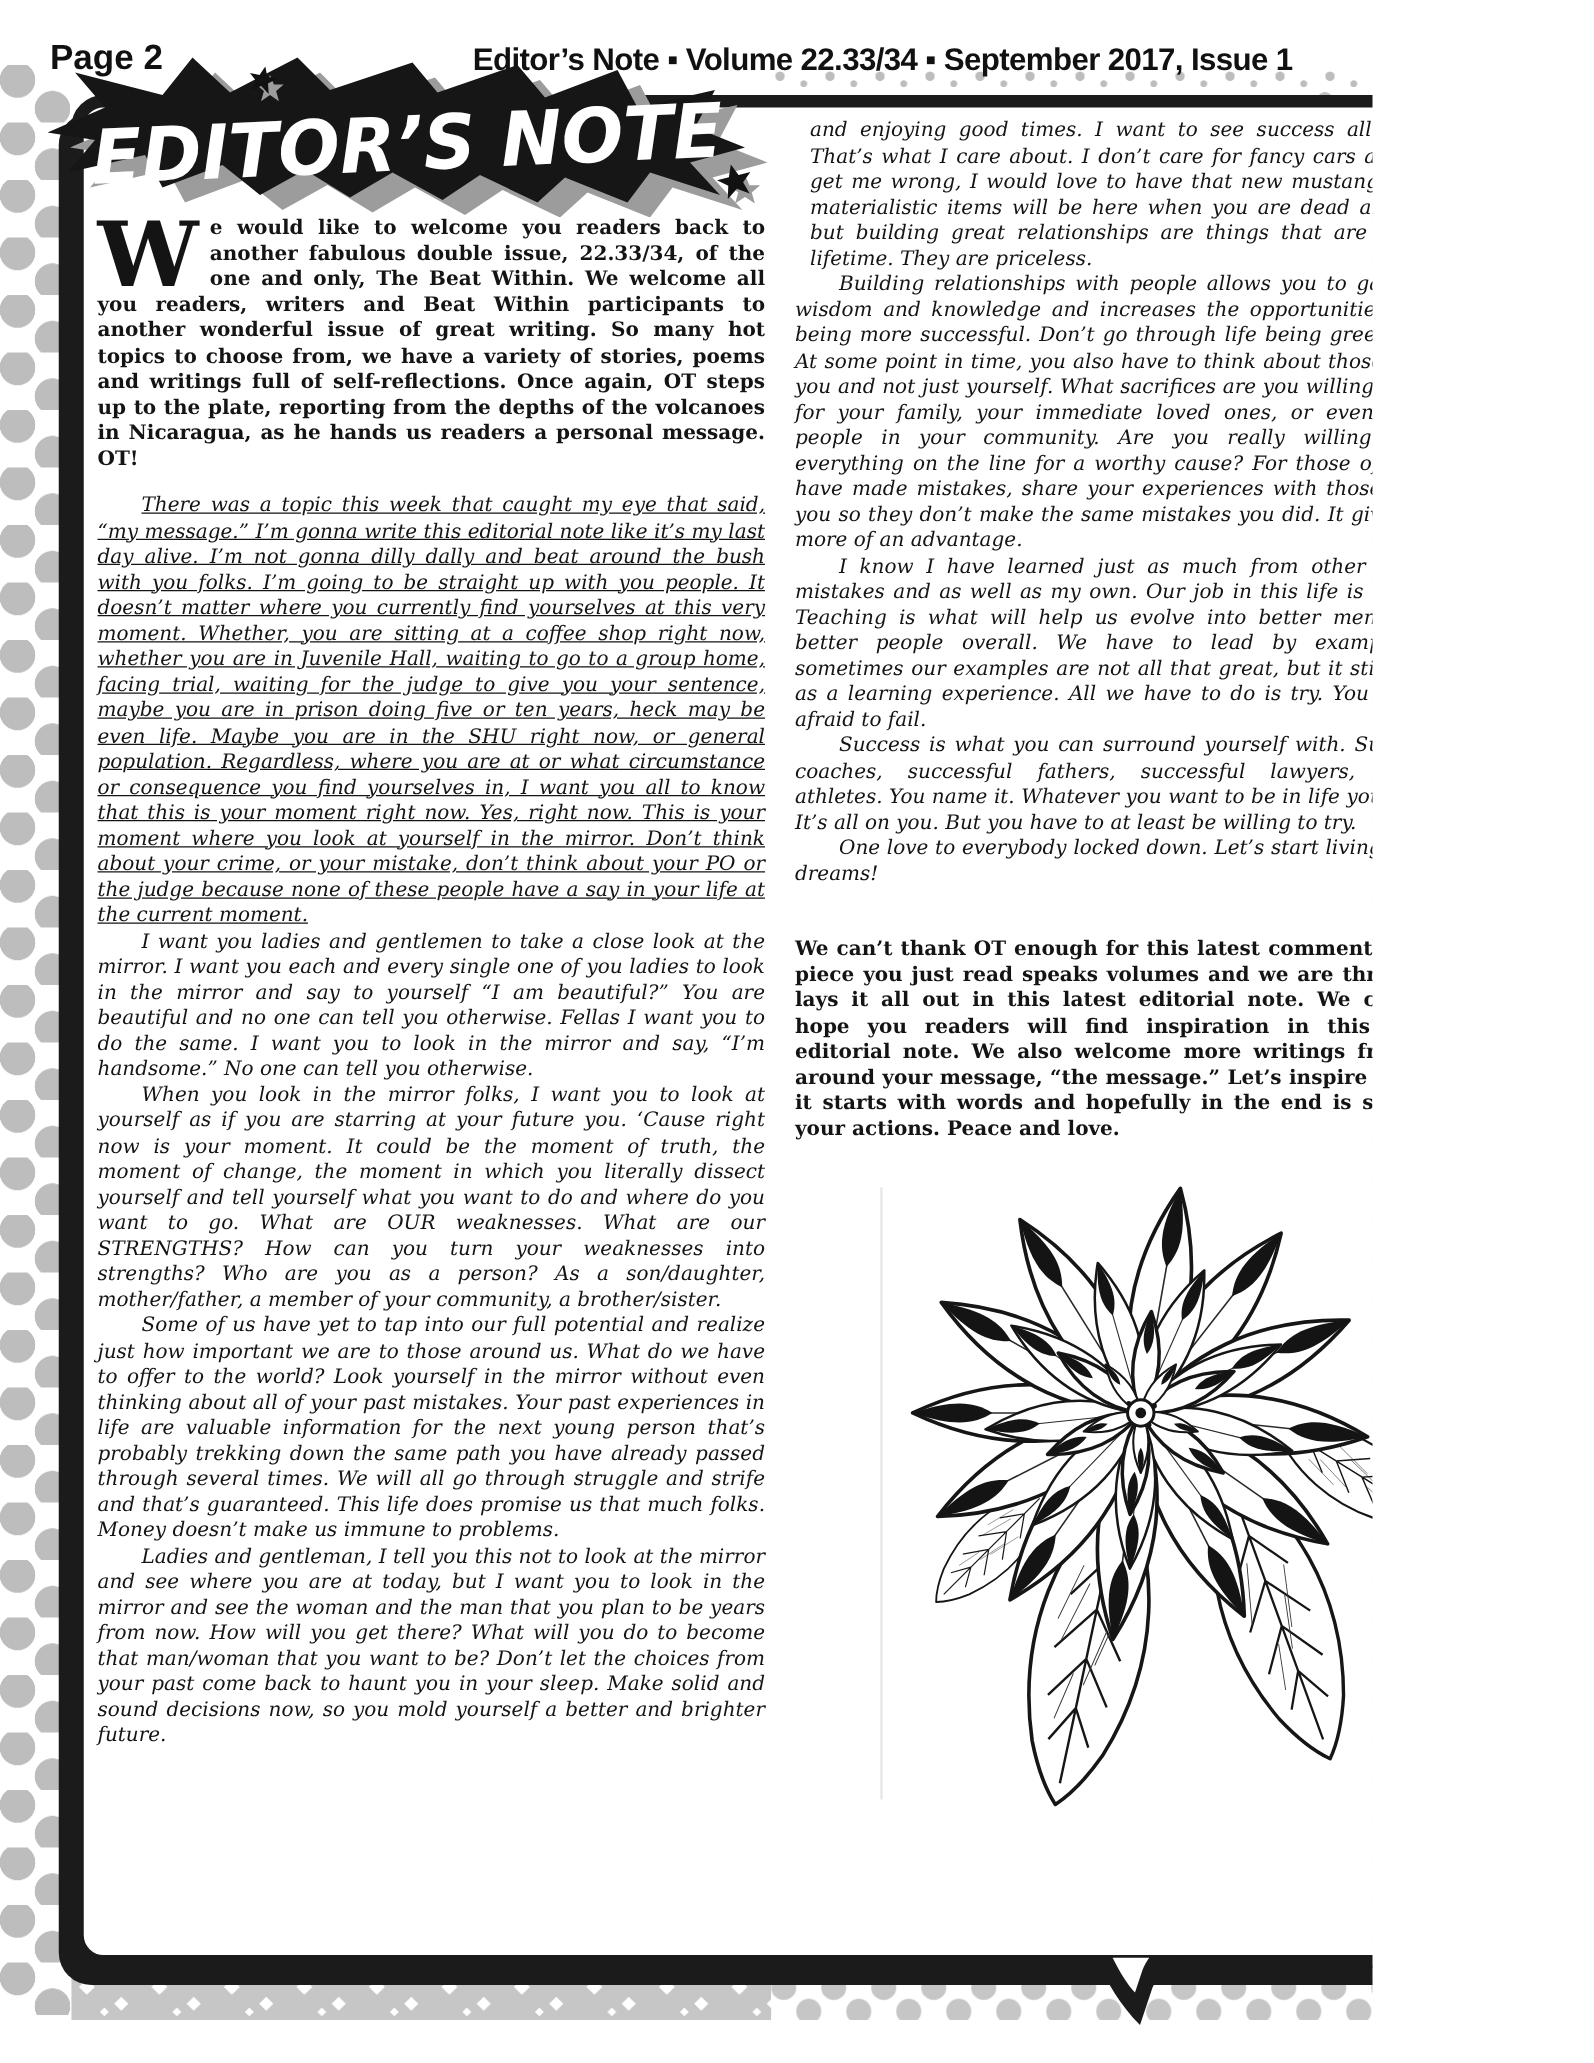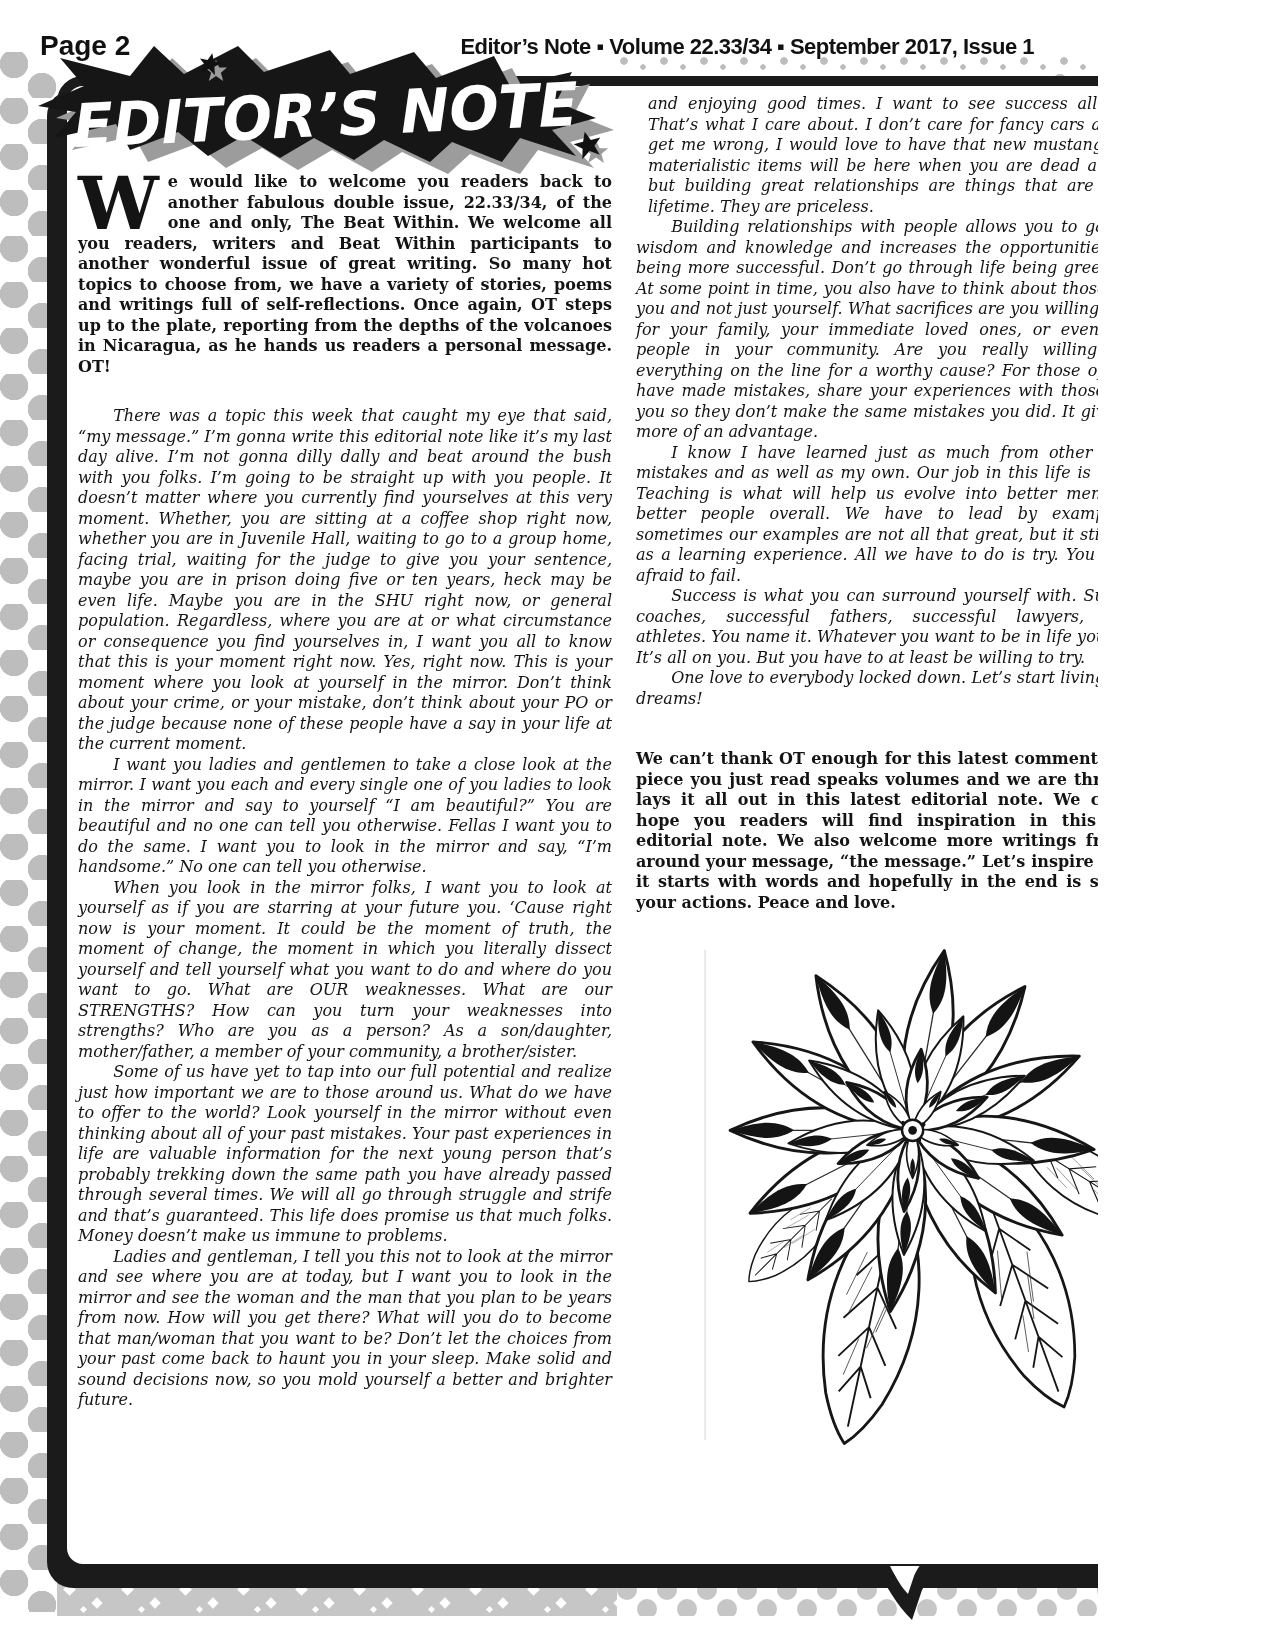--- a/index.html
+++ b/index.html
@@ -26,32 +26,32 @@
   
   .frame{position:absolute;left:57px;top:76px;width:1146px;height:1478px;background:#fff;
          border:10px solid #1b1b1b;border-radius:26px;box-shadow:-10px 14px 0 #1b1b1b;z-index:2;}
   .band{position:absolute;left:57px;top:1580px;width:1166px;height:36px;z-index:1;}
   .tail{position:absolute;left:872px;top:1566px;z-index:3;}
 
   
   .header-left{position:absolute;left:40px;top:30px;z-index:6;
     font-family:"Liberation Sans",sans-serif;font-weight:bold;font-size:28px;color:#111;}
   .header-right{position:absolute;right:64px;top:34px;z-index:6;
-    font-family:"Liberation Sans",sans-serif;font-weight:bold;font-size:22px;color:#111;
+    font-family:"Liberation Sans",sans-serif;font-weight:bold;font-size:25px;color:#111;
     letter-spacing:-0.5px;}
   .logo{position:absolute;left:30px;top:44px;width:586px;height:130px;z-index:6;}
   .logo-text{font-family:"DejaVu Sans",sans-serif;font-weight:bold;font-style:italic;}
 
   
   .col-left{position:absolute;left:78px;top:172px;width:534px;z-index:4;}
   .col-right{position:absolute;left:636px;top:94px;width:534px;z-index:4;}
   .body-text{font-size:16px;line-height:20.5px;text-align:justify;margin:0;color:#141414;}
   .intro{font-weight:bold;}
   .msg{font-style:italic;text-indent:2.2em;}
-  .msg-first{margin-top:29px;}
+  .msg-first{margin-top:17px;text-decoration:underline;}
   .cont{font-style:italic;text-indent:0;margin-left:12px;}
   .closing{font-weight:bold;margin-top:40px;}
   .dropcap{float:left;font-weight:bold;font-size:72px;line-height:56px;margin:4px 9px 0 0;}
 
   .flower-wrap{margin-top:8px;text-align:center;}
 </style>
 </head>
 <body>
 
 <div class="page">

